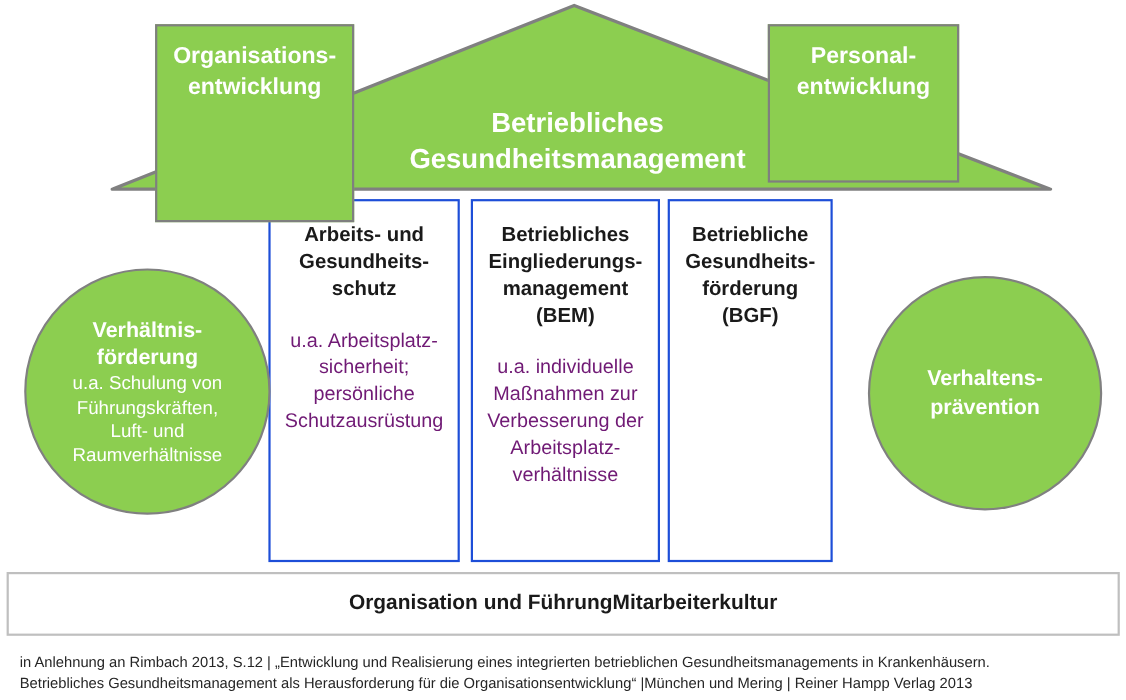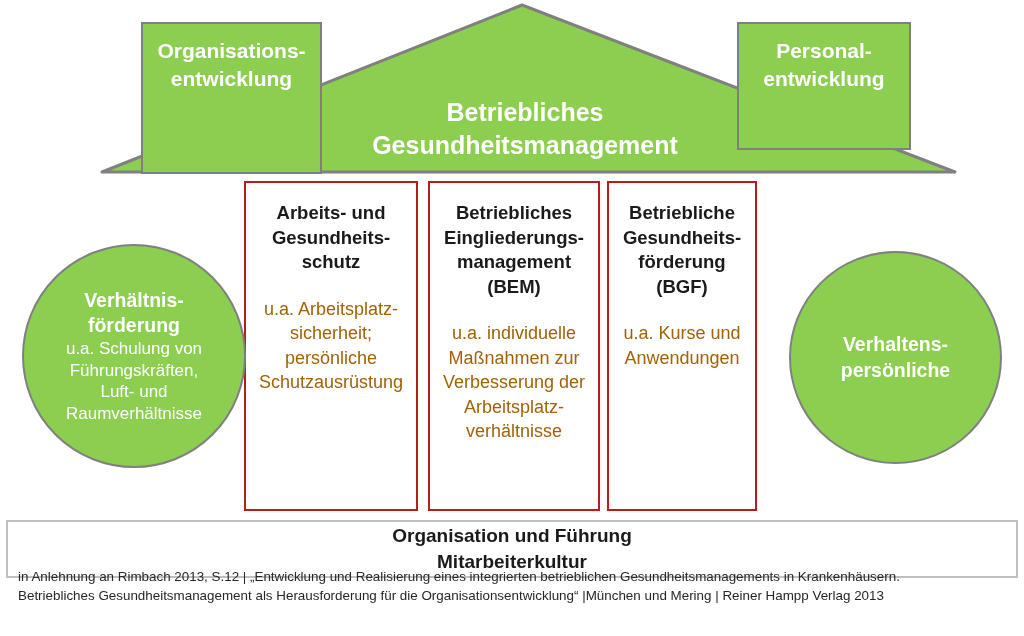--- a/index.html
+++ b/index.html
@@ -53,56 +53,56 @@
     font-size: 21px;
     font-weight: bold;
     line-height: 1.35;
     text-align: center;
     padding-top: 13px;
   }
   #box-org {
     left: 141px;
     top: 22px;
     width: 181px;
-    height: 152px;
+    height: 180px;
   }
   #box-pers {
-    left: 737px;
+    left: 698px;
     top: 22px;
     width: 174px;
-    height: 128px;
+    height: 144px;
   }
 
   
   .pillar {
     position: absolute;
     top: 181px;
     height: 330px;
     background: #ffffff;
-    border: 2px solid #b91c1c;
+    border: 2px solid #1d4ed8;
     box-sizing: border-box;
     z-index: 4;
     padding: 18px 8px 0 8px;
     text-align: center;
   }
   #pillar-1 { left: 244px; width: 174px; }
   #pillar-2 { left: 428px; width: 172px; }
   #pillar-3 { left: 607px; width: 150px; }
 
   .pillar-title {
     font-size: 18.5px;
     font-weight: bold;
     color: #1a1a1a;
     line-height: 1.33;
     white-space: pre-line;
   }
   .pillar-body {
     margin-top: 22px;
     font-size: 18px;
-    color: #a16207;
+    color: #701a75;
     line-height: 1.36;
     white-space: pre-line;
   }
 
   
   .circle {
     position: absolute;
     border-radius: 50%;
     background: #8CCE50;
     border: 2px solid #808080;
@@ -144,37 +144,37 @@
   #foundation {
     position: absolute;
     left: 6px;
     top: 520px;
     width: 1012px;
     height: 58px;
     background: #ffffff;
     border: 2px solid #BFBFBF;
     box-sizing: border-box;
     display: flex;
-    flex-direction: column;
+    flex-direction: row;
     justify-content: center;
     align-items: center;
     z-index: 3;
   }
   .foundation-line {
     font-size: 19px;
     font-weight: bold;
     color: #1a1a1a;
     line-height: 1.35;
   }
 
   
   #citation {
     position: absolute;
     left: 18px;
-    top: 567px;
+    top: 592px;
     width: 995px;
     font-size: 13.4px;
     color: #262626;
     line-height: 1.42;
     z-index: 3;
   }
 </style>
 </head>
 <body>
 
@@ -219,36 +219,34 @@
 Verbesserung der
 Arbeitsplatz-
 verhältnisse</div>
   </div>
 
   <div id="pillar-3" class="pillar">
     <div class="pillar-title">Betriebliche
 Gesundheits-
 förderung
 (BGF)</div>
-    <div class="pillar-body">u.a. Kurse und
-Anwendungen</div>
   </div>
 
   <div id="circle-left" class="circle">
     <div class="circle-title">Verhältnis-
 förderung</div>
     <div class="circle-body">u.a. Schulung von
 Führungskräften,
 Luft- und
 Raumverhältnisse</div>
   </div>
 
   <div id="circle-right" class="circle">
     <div class="circle-title">Verhaltens-
-persönliche</div>
+prävention</div>
   </div>
 
   <div id="foundation">
     <div class="foundation-line">Organisation und Führung</div>
     <div class="foundation-line">Mitarbeiterkultur</div>
   </div>
 
   <div id="citation">
     <div>in Anlehnung an Rimbach 2013, S.12 | „Entwicklung und Realisierung eines integrierten betrieblichen Gesundheitsmanagements in Krankenhäusern.</div>
     <div>Betriebliches Gesundheitsmanagement als Herausforderung für die Organisationsentwicklung“ |München und Mering | Reiner Hampp Verlag 2013</div>

